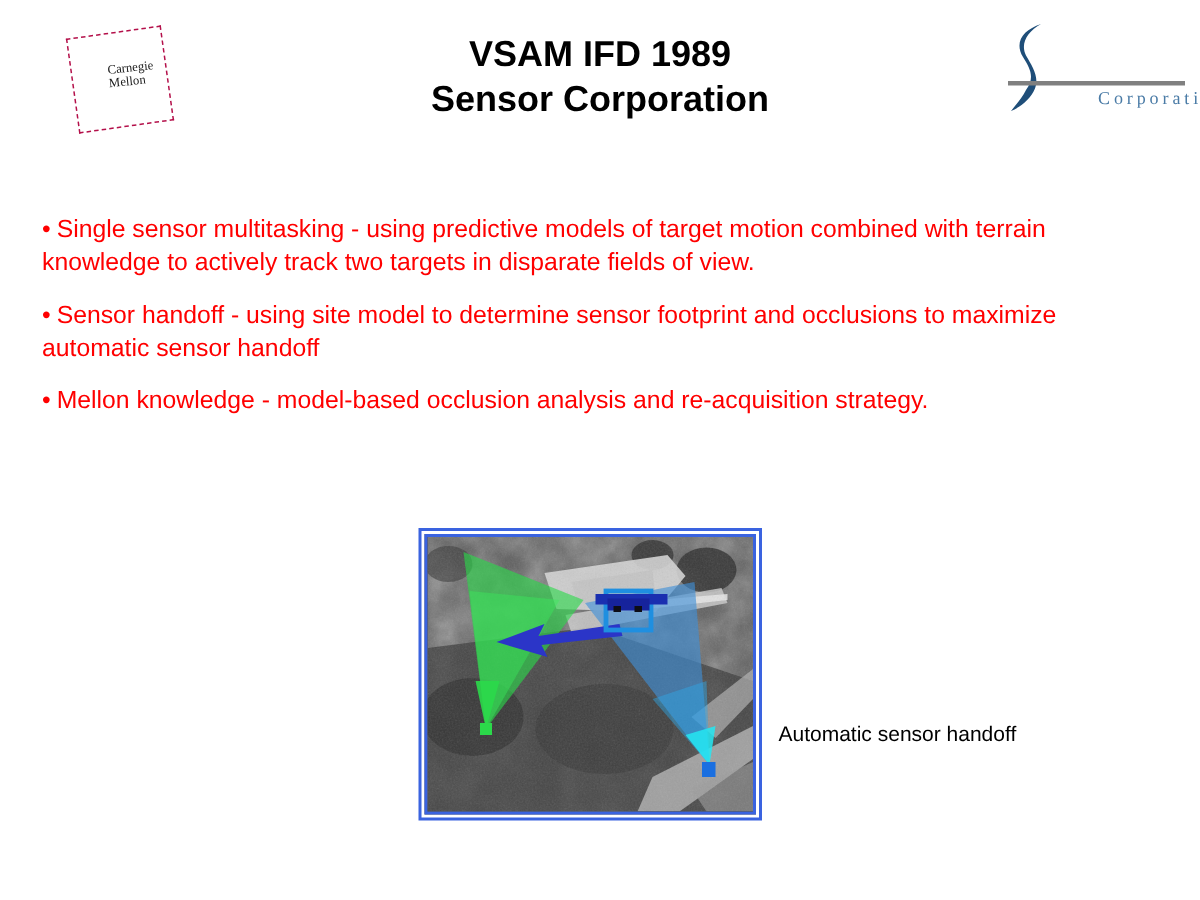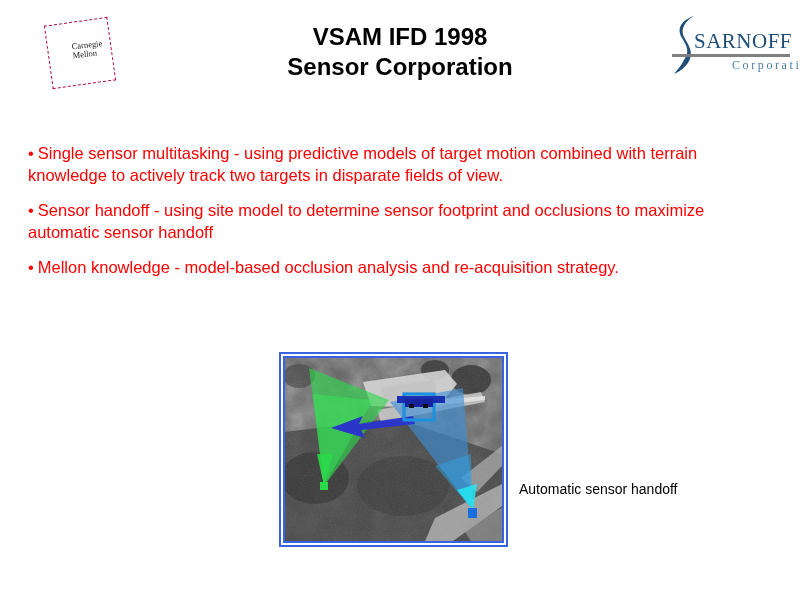--- a/index.html
+++ b/index.html
@@ -161,30 +161,29 @@
 
 <div id="slide-header">
 
   <div id="cmu-logo">
     <div id="cmu-logo-box"></div>
     <div id="cmu-logo-text">Carnegie
 Mellon</div>
   </div>
 
   <div id="slide-title">
-    <span class="title-line">VSAM IFD 1998</span>
+    <span class="title-line">VSAM IFD 1989</span>
     <span class="title-line">Sensor Corporation</span>
   </div>
 
   <div id="sarnoff-logo">
     <svg id="sarnoff-swoosh" viewBox="0 0 28 62">
       <path d="M22 2 C10 6, 4 14, 10 24 C15 32, 18 38, 12 46 C9 52, 5 56, 2 60 C9 57, 15 52, 18 45 C21 37, 16 30, 12 23 C8 15, 13 7, 22 2 Z" fill="#1f4e79"></path>
     </svg>
     <div id="sarnoff-rule"></div>
-    <div id="sarnoff-wordmark">SARNOFF</div>
     <div id="sarnoff-subword">Corporation</div>
   </div>
 
 </div>
 
 <div id="bullet-list">
   <div class="bullet-item">
     <span class="dot">•</span><span>Single sensor multitasking - using predictive models of target motion combined with terrain knowledge to actively track two targets in disparate fields of view.</span>
   </div>
   <div class="bullet-item">

